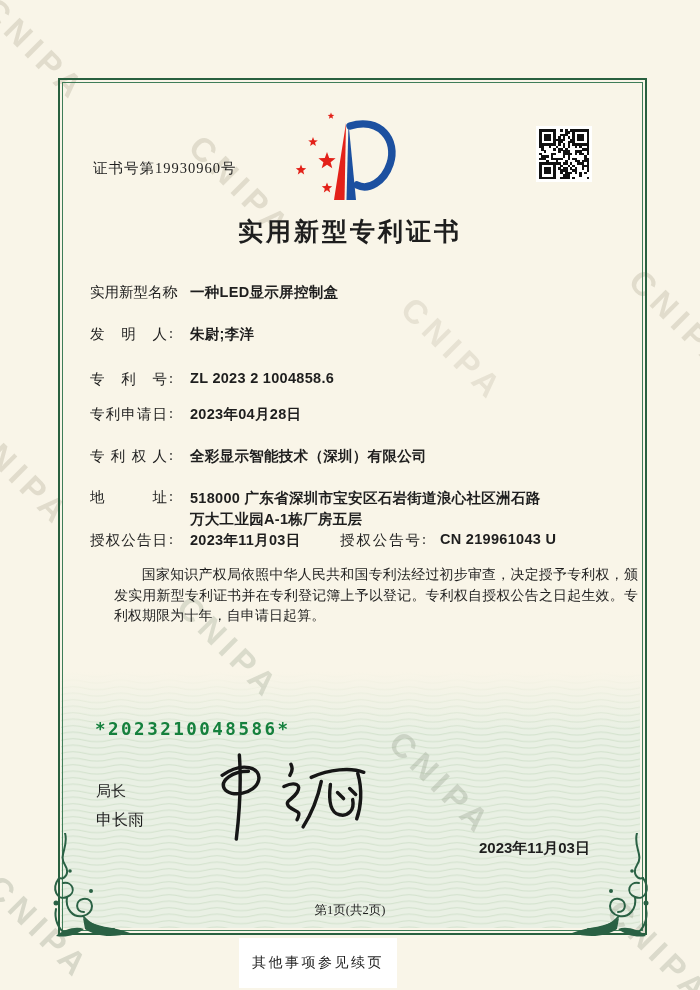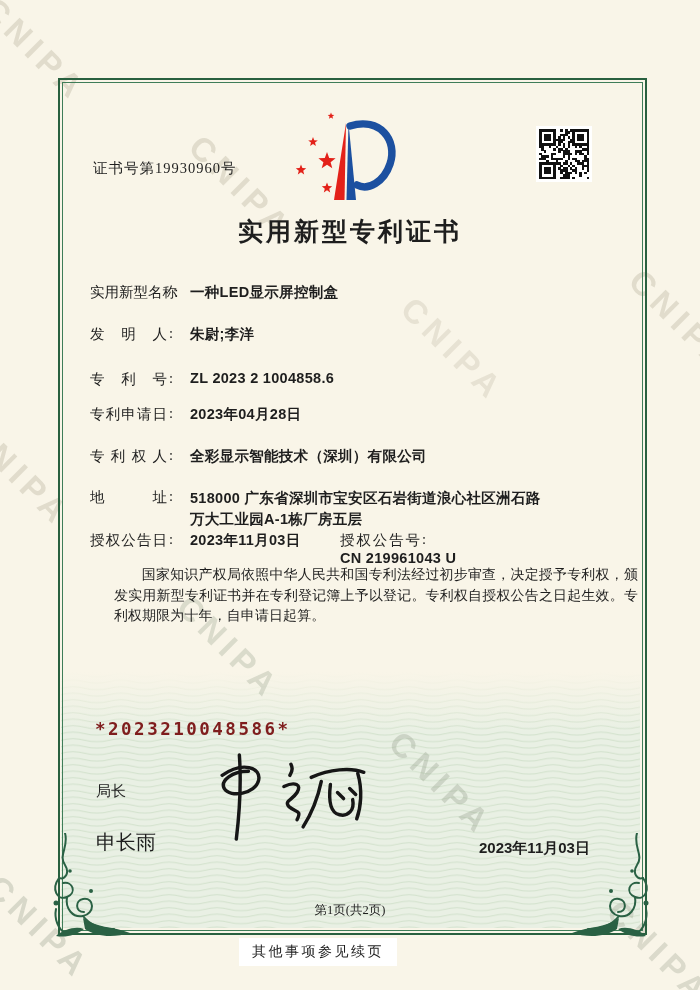--- a/index.html
+++ b/index.html
@@ -46,37 +46,37 @@
     font-size:14.5px;z-index:3;white-space:nowrap;}
   .labelbox{width:100px;flex:none;display:flex;}
   .lab{display:inline-block;width:77px;text-align:justify;text-align-last:justify;
        text-justify:inter-character;}
   .colon{margin-left:2px;}
   .val{font-family:"Liberation Sans","DejaVu Sans",sans-serif;font-weight:700;
        font-size:14.5px;letter-spacing:.3px;}
   .val2line{line-height:21px;white-space:normal;width:430px;}
   .r-name{top:283px}.r-inventor{top:325px}.r-patno{top:370px}.r-filing{top:405px}
   .r-patentee{top:447px}.r-address{top:488px}.r-grant{top:531px}
-  .grant2{position:absolute;left:250px;top:0;display:flex;flex-direction:column;}
+  .grant2{position:absolute;left:250px;top:0;display:flex;}
   .grant2 .lab{width:80px;}
   .paras{position:absolute;left:90px;top:565px;width:524px;z-index:3;
     font-size:13.9px;line-height:20.5px;text-align:justify;letter-spacing:.2px;margin-left:24px;}
   .paras p{margin:0;text-indent:2em;}
   .barcode{position:absolute;left:95px;top:719px;z-index:3;
     font-family:"DejaVu Sans Mono","Liberation Mono",monospace;
-    font-size:17.5px;font-weight:700;letter-spacing:2.5px;color:#7f1d1d;}
+    font-size:17.5px;font-weight:700;letter-spacing:2.5px;color:#15803d;}
   .signer-title{position:absolute;left:96px;top:782px;font-size:15px;z-index:3;}
-  .signer-name{position:absolute;left:96px;top:829px;font-size:20px;z-index:3;}
+  .signer-name{position:absolute;left:96px;top:810px;font-size:16px;z-index:3;}
   .signature{position:absolute;left:208px;top:748px;width:172px;height:100px;z-index:3;}
   .issue-date{position:absolute;left:479px;top:839px;z-index:3;
     font-family:"Liberation Sans","DejaVu Sans",sans-serif;font-weight:700;font-size:15px;}
   .page-info{position:absolute;left:0;right:0;top:902px;text-align:center;
     font-size:12.5px;z-index:3;}
   .footer-note{position:absolute;left:318px;top:938px;transform:translateX(-50%);
-    background:#ffffff;padding:5px 13px;font-size:14px;letter-spacing:2.5px;z-index:3;}
+    background:#ffffff;padding:16px 13px;font-size:14px;letter-spacing:2.5px;z-index:3;}
   .fl{position:absolute;width:94px;height:106px;z-index:4;pointer-events:none;}
   .fl svg{display:block;width:100%;height:100%;}
   .fl-left{left:50px;top:833px;}
   .fl-right{left:558px;top:833px;transform:scaleX(-1);}
 </style>
 </head>
 <body>
 
 <div class="wm wm1">CNIPA</div>
 <div class="wm wm2">CNIPA</div>

